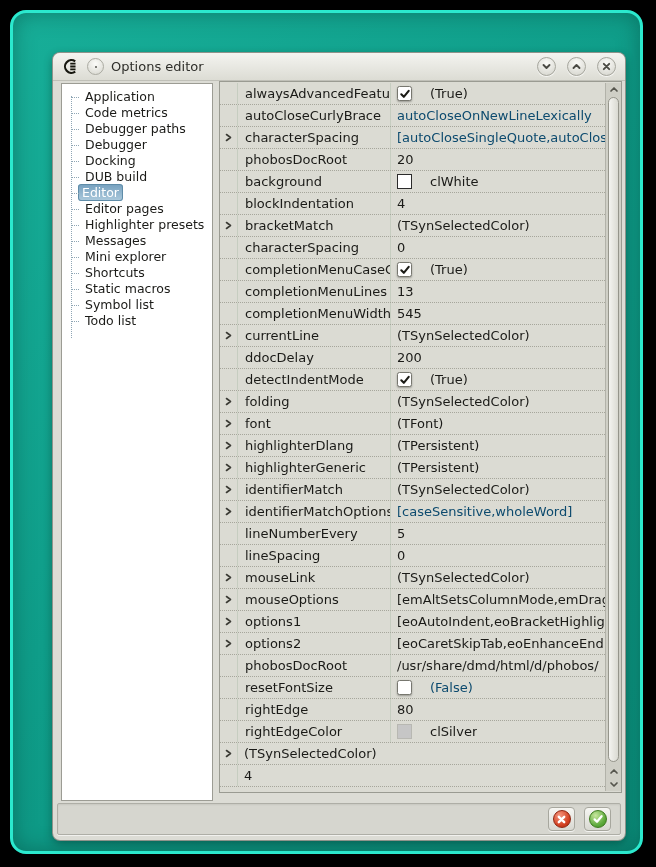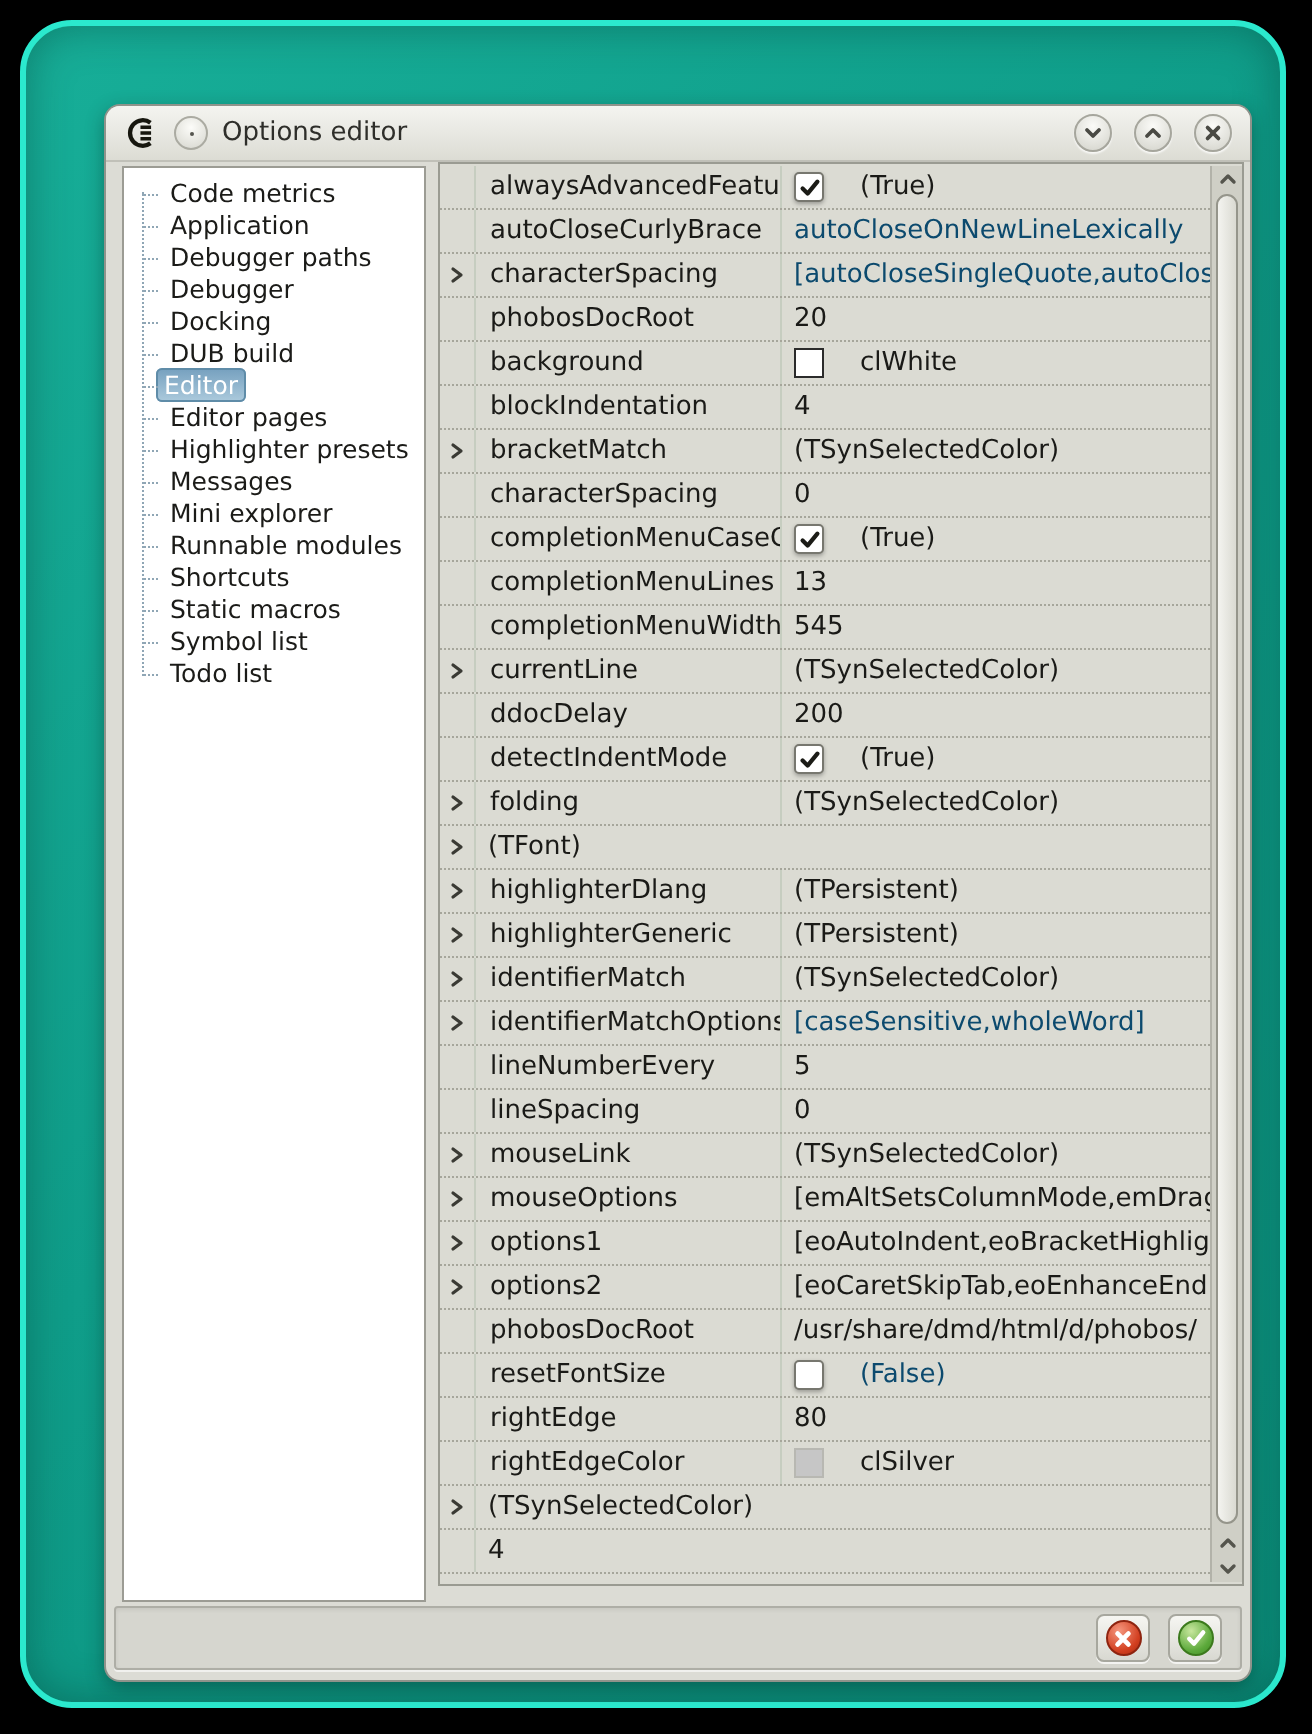--- a/index.html
+++ b/index.html
@@ -3,21 +3,21 @@
 <meta charset="utf-8">
 <style>
   html,body{margin:0;padding:0;}
   body{
     width:656px;height:867px;background:#000;position:relative;overflow:hidden;
     font-family:"DejaVu Sans","Liberation Sans",sans-serif;
   }
   
   .frame{
     position:absolute;left:10px;top:10px;width:633px;height:844px;box-sizing:border-box;
-    border-radius:26px;border:3px solid #2BE9CE;
+    border-radius:16px;border:3px solid #2BE9CE;
     background:linear-gradient(135deg,#17AE98 0%,#0F9D89 45%,#0B8F7C 100%);
     box-shadow:inset 0 0 22px rgba(0,55,45,.4);
   }
   
   .window{
     position:absolute;left:40px;top:40px;width:572px;height:787px;
     background:#DCDCD5;border-radius:7px;
     box-shadow:0 0 0 1px #8F938B,0 3px 10px rgba(0,30,25,.45);
   }
   .titlebar{
@@ -143,32 +143,31 @@
         </span>
       <span class="win-btn">
           <span><svg width="11" height="11" viewBox="0 0 11 11">
               <path d="M2.8 2.8 L8.2 8.2 M8.2 2.8 L2.8 8.2" stroke="#4A4A44" stroke-width="1.9" stroke-linecap="round"></path>
             </svg></span>
         </span>
     </div>
 
     <div class="tree-panel">
       <div class="tree" id="tree-list">
+          <div class="tree-item"><span class="lbl">Application</span></div>
           <div class="tree-item"><span class="lbl">Code metrics</span></div>
-          <div class="tree-item"><span class="lbl">Application</span></div>
           <div class="tree-item"><span class="lbl">Debugger paths</span></div>
           <div class="tree-item"><span class="lbl">Debugger</span></div>
           <div class="tree-item"><span class="lbl">Docking</span></div>
           <div class="tree-item"><span class="lbl">DUB build</span></div>
           <div class="tree-item selected"><span class="lbl">Editor</span></div>
           <div class="tree-item"><span class="lbl">Editor pages</span></div>
           <div class="tree-item"><span class="lbl">Highlighter presets</span></div>
           <div class="tree-item"><span class="lbl">Messages</span></div>
           <div class="tree-item"><span class="lbl">Mini explorer</span></div>
-          <div class="tree-item"><span class="lbl">Runnable modules</span></div>
           <div class="tree-item"><span class="lbl">Shortcuts</span></div>
           <div class="tree-item"><span class="lbl">Static macros</span></div>
           <div class="tree-item"><span class="lbl">Symbol list</span></div>
           <div class="tree-item"><span class="lbl">Todo list</span></div>
         </div>
     </div>
 
     <div class="grid">
       <div class="grid-rows" id="grid-rows">
           <div class="prow">
@@ -307,20 +306,21 @@
             <div class="cell-value">
               <span class="vtext">(TSynSelectedColor)</span>
             </div>
           </div>
           <div class="prow">
             <div class="cell-gutter">
               <span><svg width="9" height="11" viewBox="0 0 9 11">
                   <polyline points="2.5,2.5 6.5,5.5 2.5,8.5" fill="none" stroke="#3A3A34" stroke-width="1.6" stroke-linecap="round" stroke-linejoin="round"></polyline>
                 </svg></span>
             </div>
+            <div class="cell-name">font</div>
             <div class="cell-value">
               <span class="vtext">(TFont)</span>
             </div>
           </div>
           <div class="prow">
             <div class="cell-gutter">
               <span><svg width="9" height="11" viewBox="0 0 9 11">
                   <polyline points="2.5,2.5 6.5,5.5 2.5,8.5" fill="none" stroke="#3A3A34" stroke-width="1.6" stroke-linecap="round" stroke-linejoin="round"></polyline>
                 </svg></span>
             </div>

